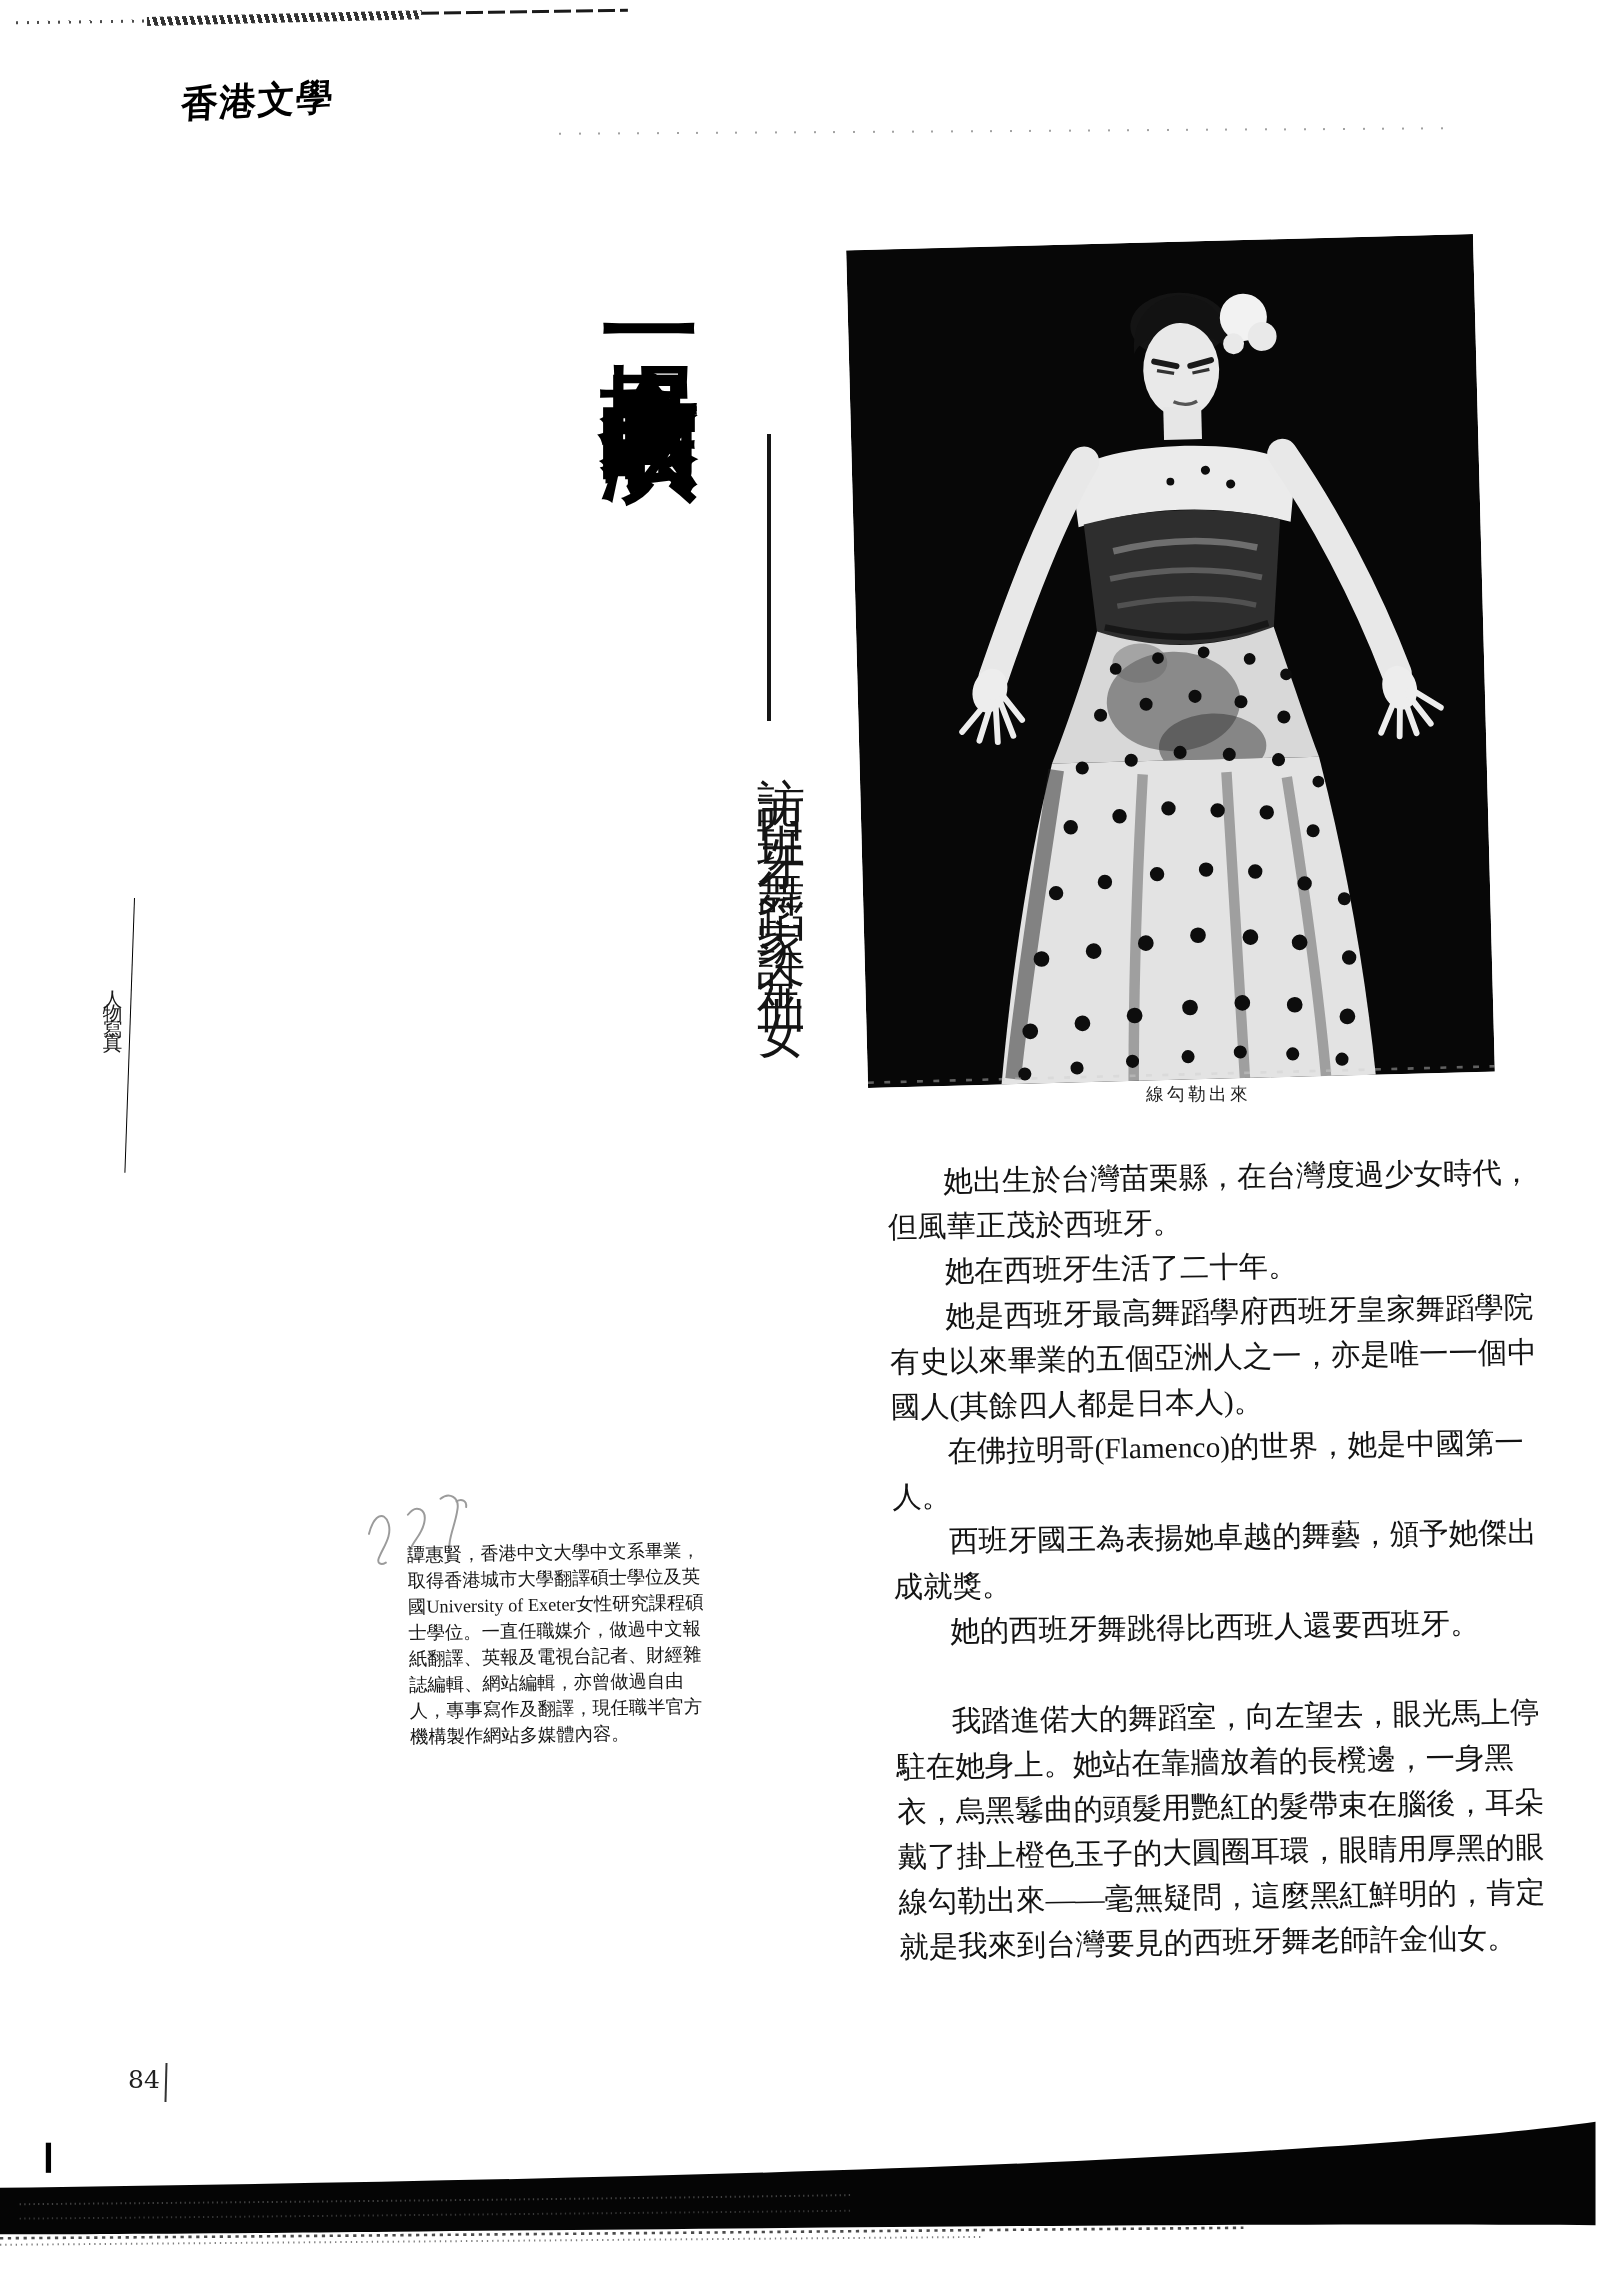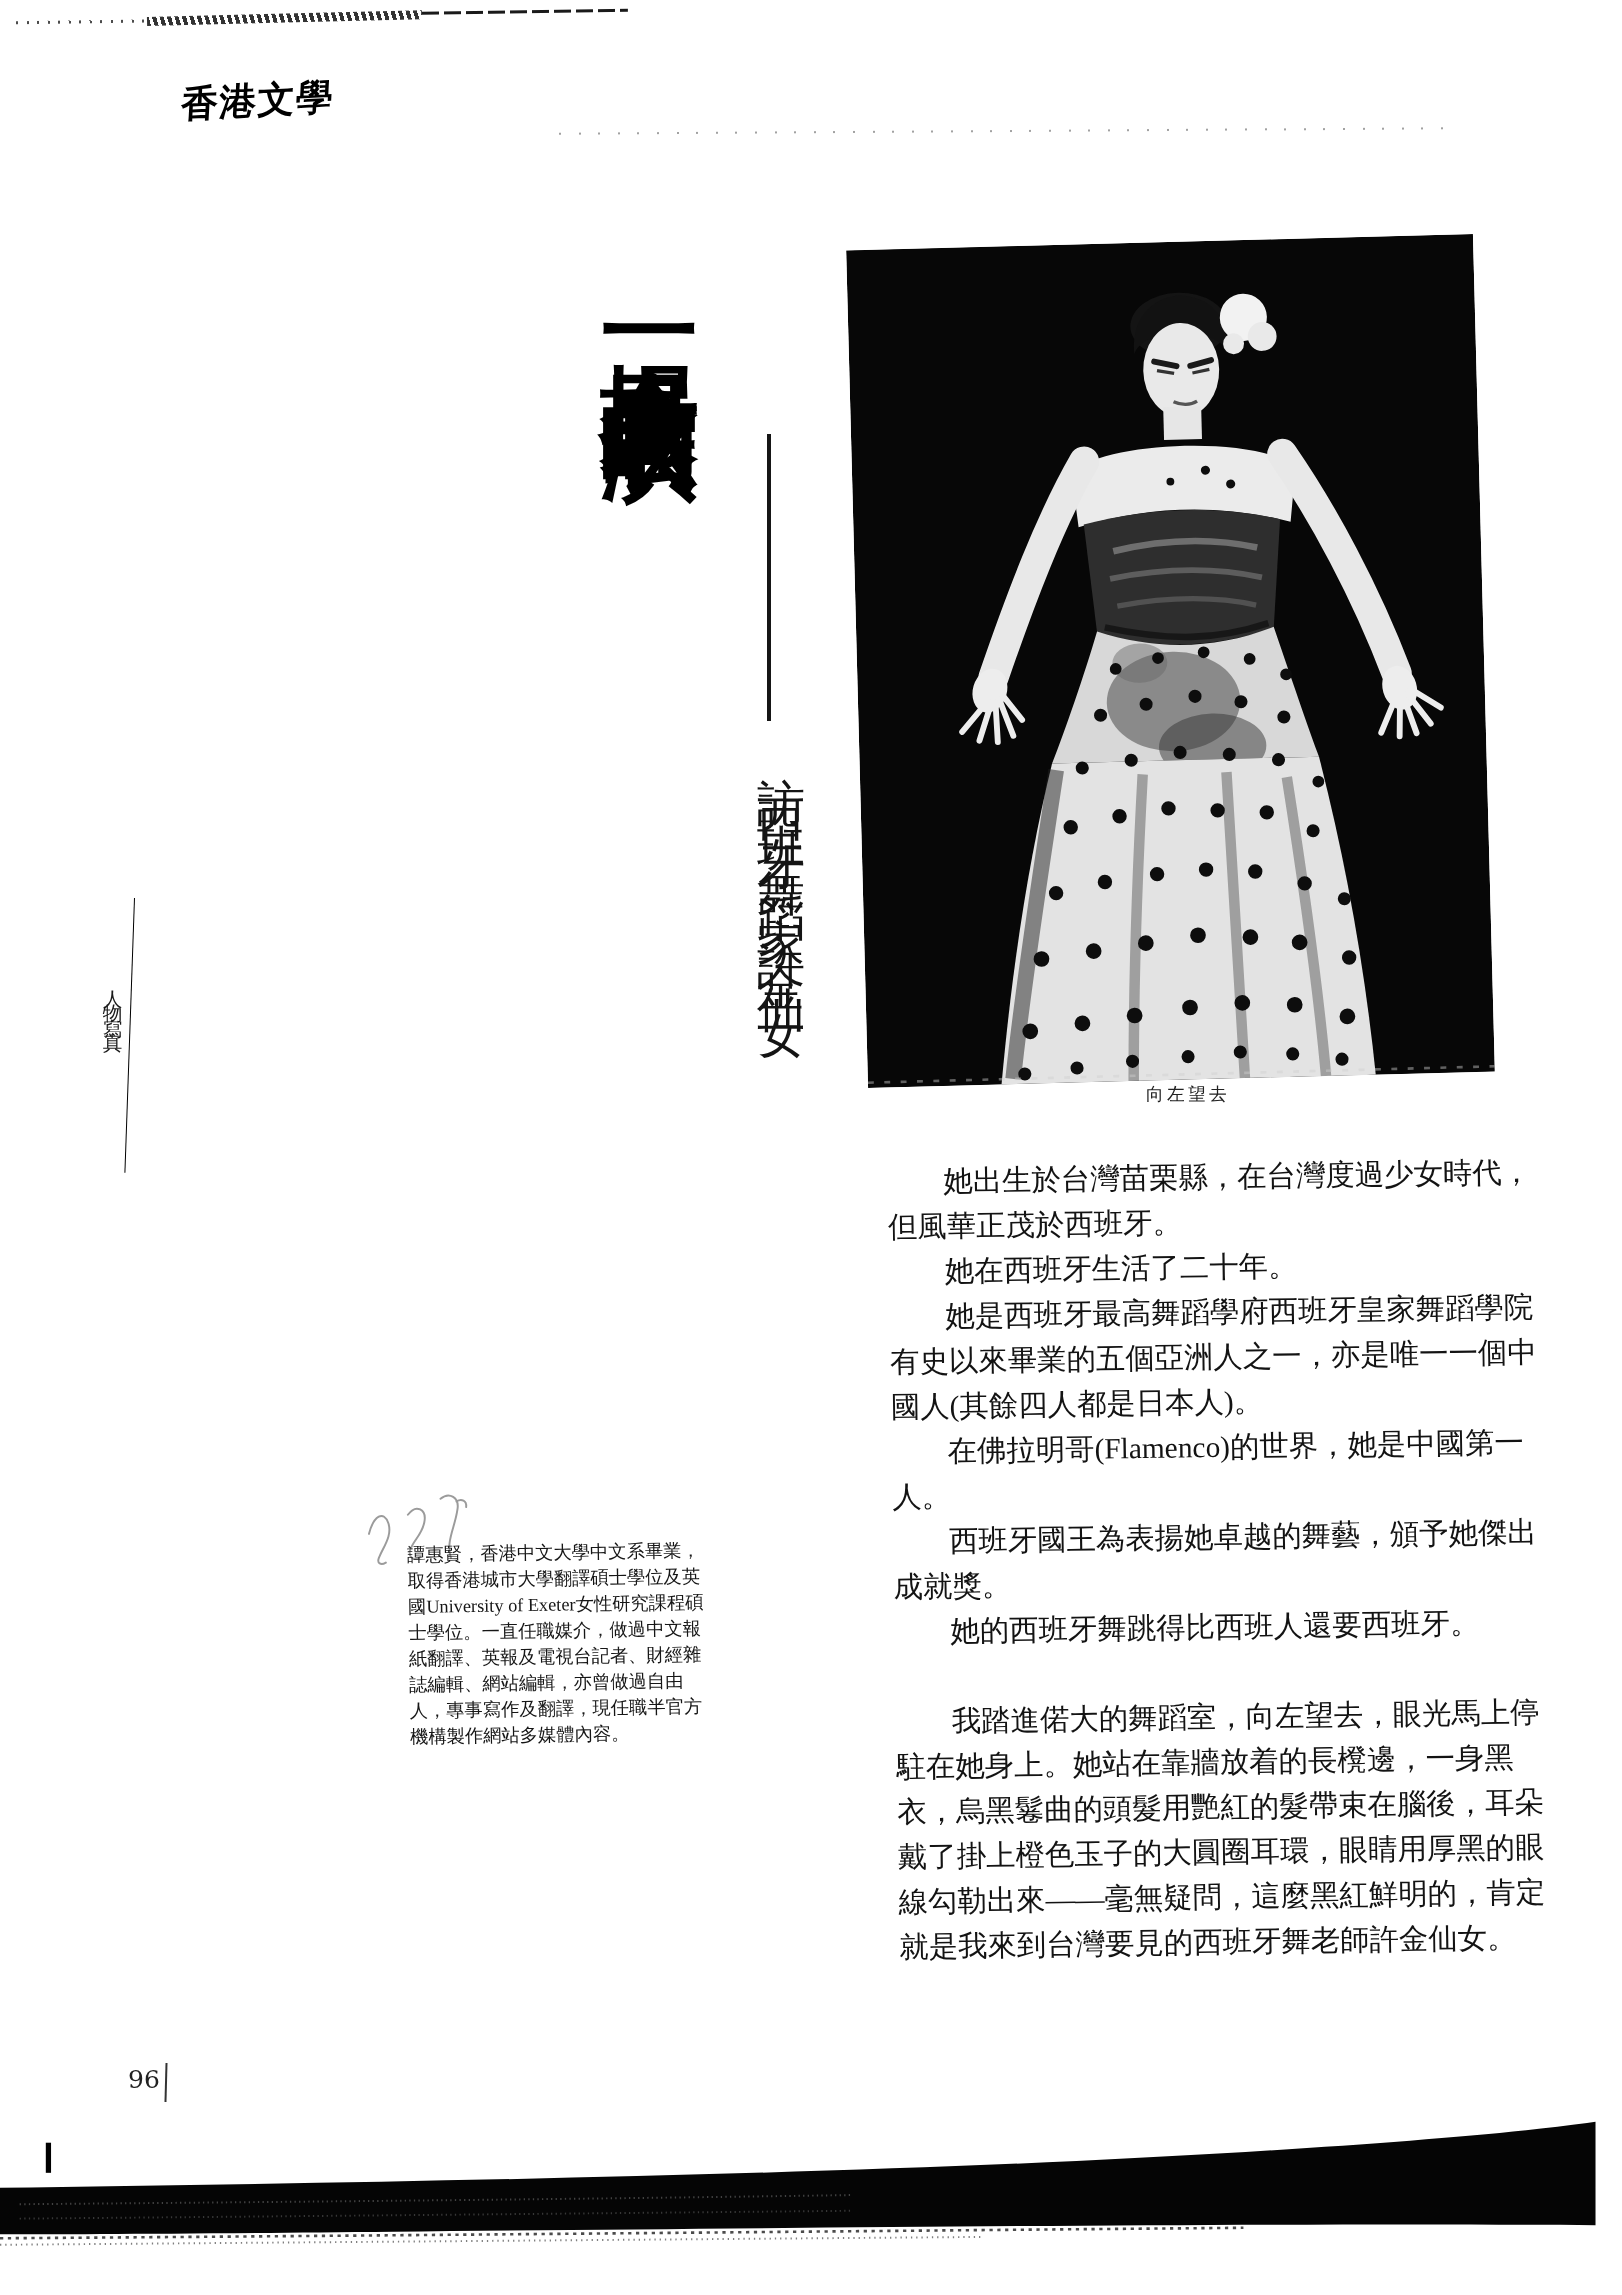--- a/index.html
+++ b/index.html
@@ -201,21 +201,21 @@
           <circle cx="320" cy="1258" r="10"></circle>
           <circle cx="405" cy="1250" r="10"></circle>
           <circle cx="490" cy="1245" r="10"></circle>
           <circle cx="570" cy="1240" r="10"></circle>
           <circle cx="650" cy="1245" r="10"></circle>
           <circle cx="725" cy="1255" r="10"></circle>
       </g>
       <path d="M0,1272 L958,1272" stroke="#cfcfcf" stroke-width="4" stroke-dasharray="9 16" opacity=".45"></path>
     </svg>
   </div>
-  <div class="caption">向左望去</div>
+  <div class="caption">線勾勒出來</div>
 
   <div class="handnote">
     <svg width="124" height="79" viewBox="0 0 190 120" xmlns="http://www.w3.org/2000/svg">
       <g stroke="#8a8a8a" stroke-width="3" fill="none" opacity=".85" stroke-linecap="round">
         <path d="M12,58 C22,30 38,24 43,44 C48,64 32,80 24,96 C20,104 26,108 34,104"></path>
         <path d="M74,34 C88,18 104,28 98,48 C92,68 78,74 72,90 C70,100 78,106 88,100"></path>
         <path d="M126,14 C140,4 156,14 150,34 C144,60 128,80 134,106"></path>
         <path d="M150,20 C158,16 166,20 164,30"></path>
       </g>
     </svg>
@@ -249,21 +249,21 @@
         <div class="body-line indent">她的西班牙舞跳得比西班人還要西班牙。</div>
         <div class="body-line indent gap">我踏進偌大的舞蹈室，向左望去，眼光馬上停</div>
         <div class="body-line">駐在她身上。她站在靠牆放着的長櫈邊，一身黑</div>
         <div class="body-line">衣，烏黑鬈曲的頭髮用艷紅的髮帶束在腦後，耳朵</div>
         <div class="body-line">戴了掛上橙色玉子的大圓圈耳環，眼睛用厚黑的眼</div>
         <div class="body-line">線勾勒出來——毫無疑問，這麼黑紅鮮明的，肯定</div>
         <div class="body-line">就是我來到台灣要見的西班牙舞老師許金仙女。</div>
       </div>
   </div>
 
-  <div class="pagenum">96</div>
+  <div class="pagenum">84</div>
   <div class="pagenum-rule"></div>
 
   <div class="scan-bottom">
     <svg width="1623" height="177" viewBox="0 0 2480 270" xmlns="http://www.w3.org/2000/svg">
       <path d="M0,105 C500,98 1100,88 1600,66 C1950,50 2260,28 2425,6 L2438,4 L2438,162 C2000,158 1200,166 600,172 C300,175 100,176 0,176 Z" fill="#050505"></path>
       <path d="M0,182 C600,178 1200,172 1900,166" stroke="#000" stroke-width="4" stroke-dasharray="5 7" opacity=".7" fill="none"></path>
       <path d="M0,192 C500,188 1000,184 1500,180" stroke="#000" stroke-width="3" stroke-dasharray="2 6" opacity=".5" fill="none"></path>
       <path d="M30,130 C500,126 900,122 1300,116" stroke="#fff" stroke-width="3" stroke-dasharray="2 5" opacity=".25" fill="none"></path>
       <path d="M30,152 C500,148 900,144 1300,140" stroke="#fff" stroke-width="3" stroke-dasharray="2 5" opacity=".2" fill="none"></path>
       <rect x="70" y="36" width="8" height="46" fill="#000"></rect>

